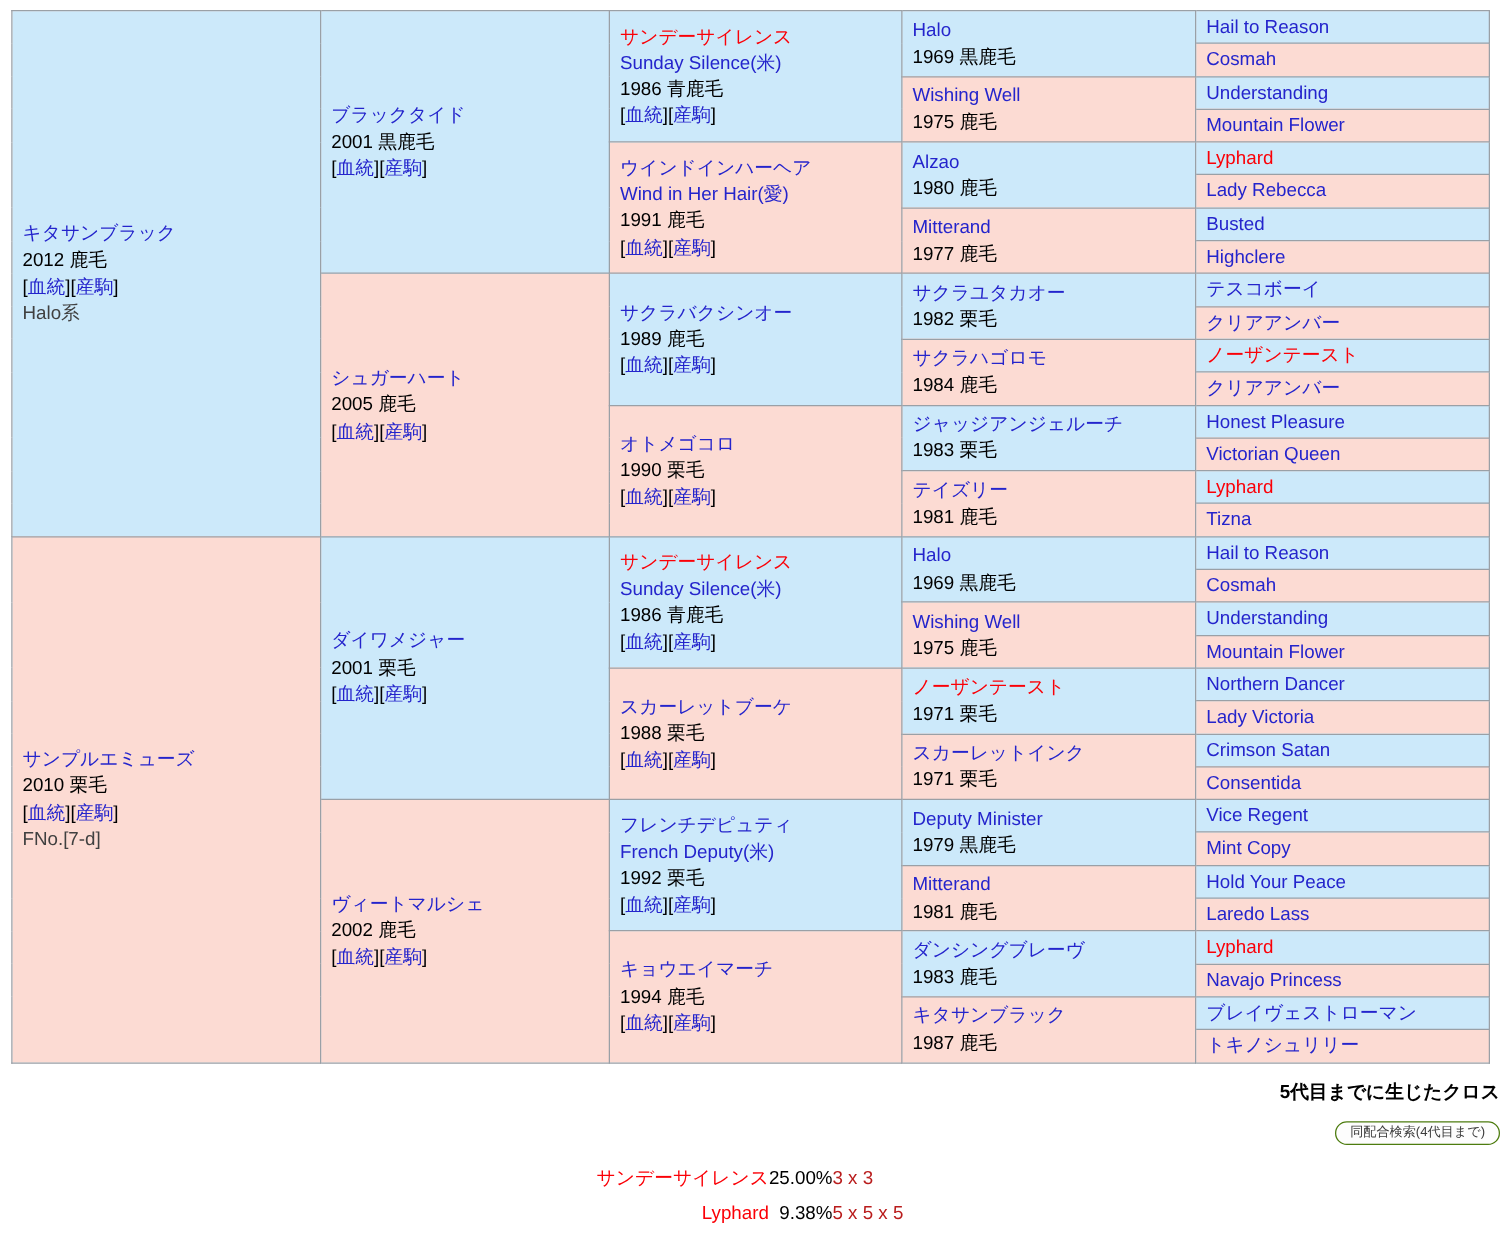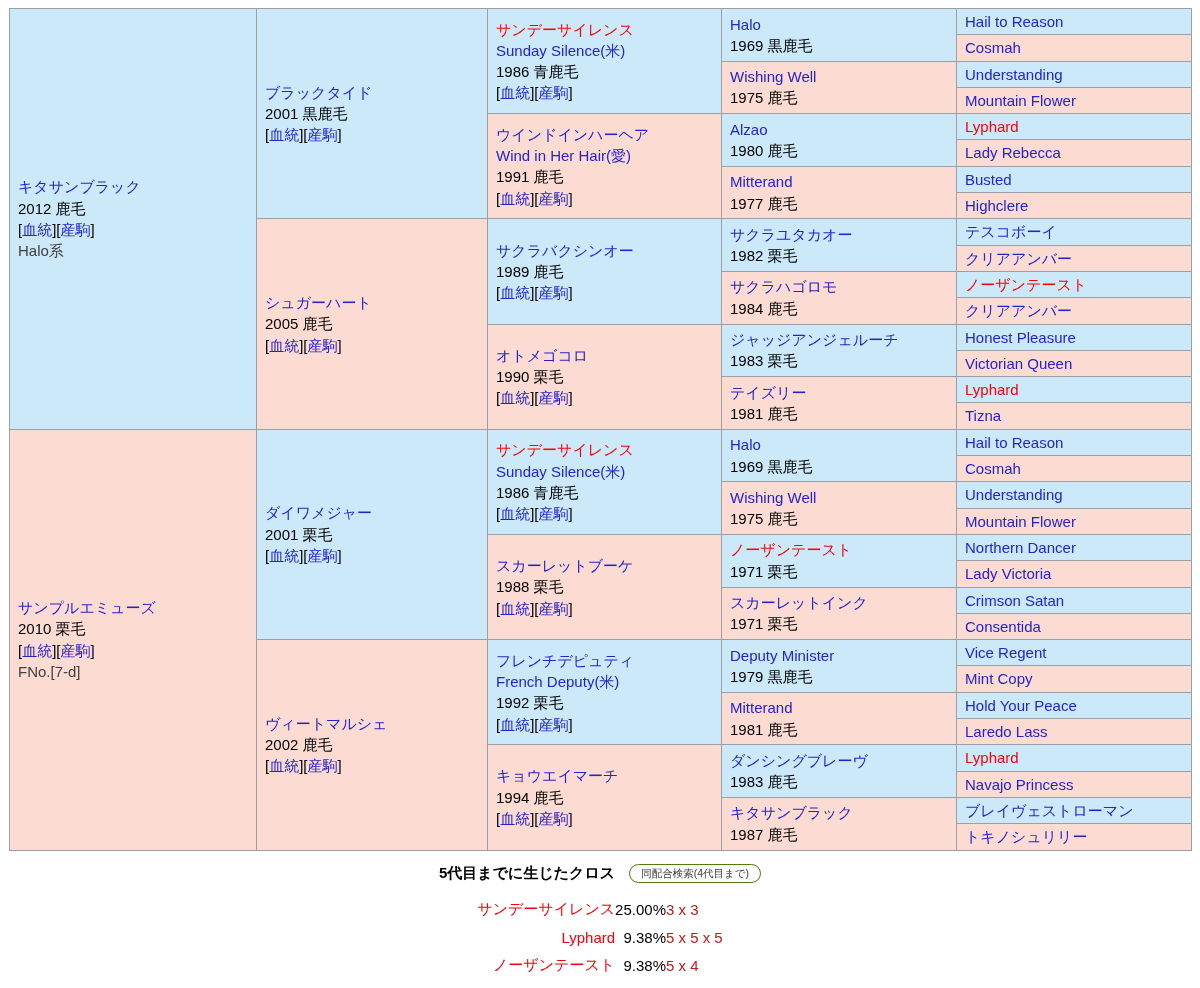--- a/index.html
+++ b/index.html
@@ -47,20 +47,21 @@
     width:1200px;
     text-align:center;
     margin-top:13px;
     font-size:15px;
   }
   #cross-head{
     display:flex;
     align-items:flex-end;
     justify-content:center;
     gap:14px;
+    flex-direction:column;
   }
   #cross-head .ttl{font-weight:bold;font-size:15px;color:#000;}
   #cross-btn{
     border:1px solid #4d7c0f;
     border-radius:11px;
     background:#fdfdfd;
     color:#3c3c3c;
     font-size:10.5px;
     padding:3px 11px 4px 11px;
     line-height:1;

